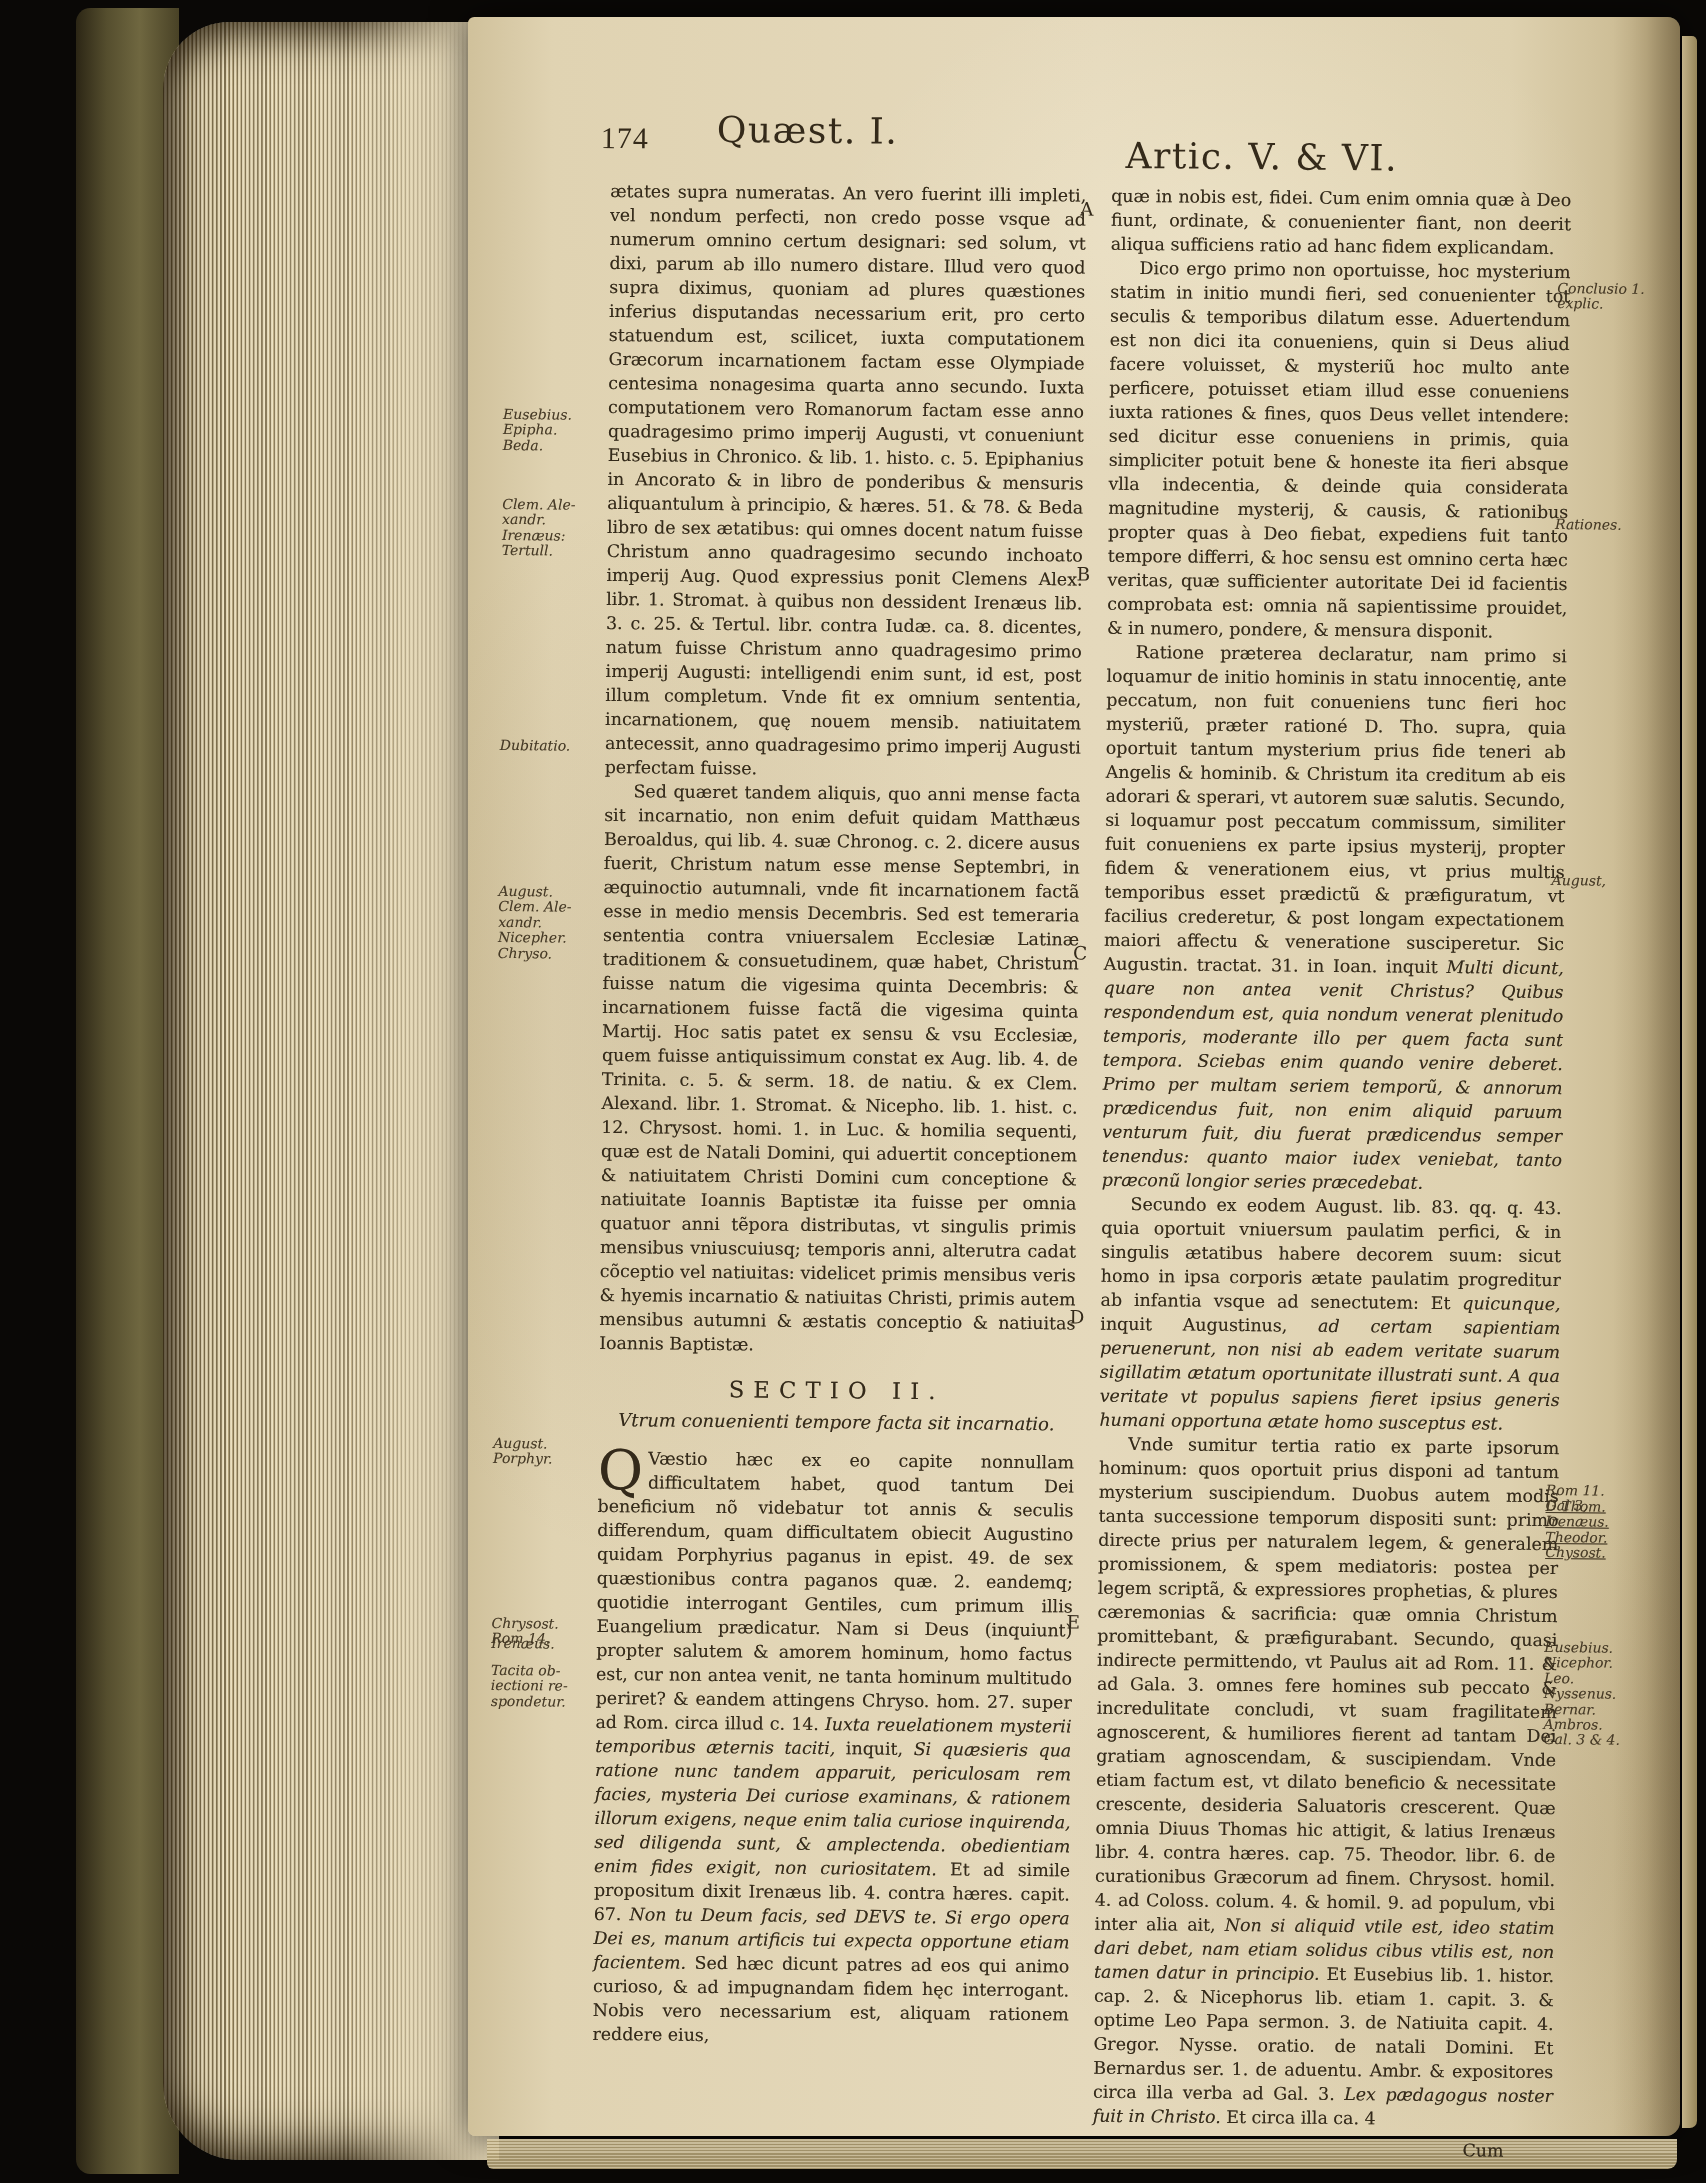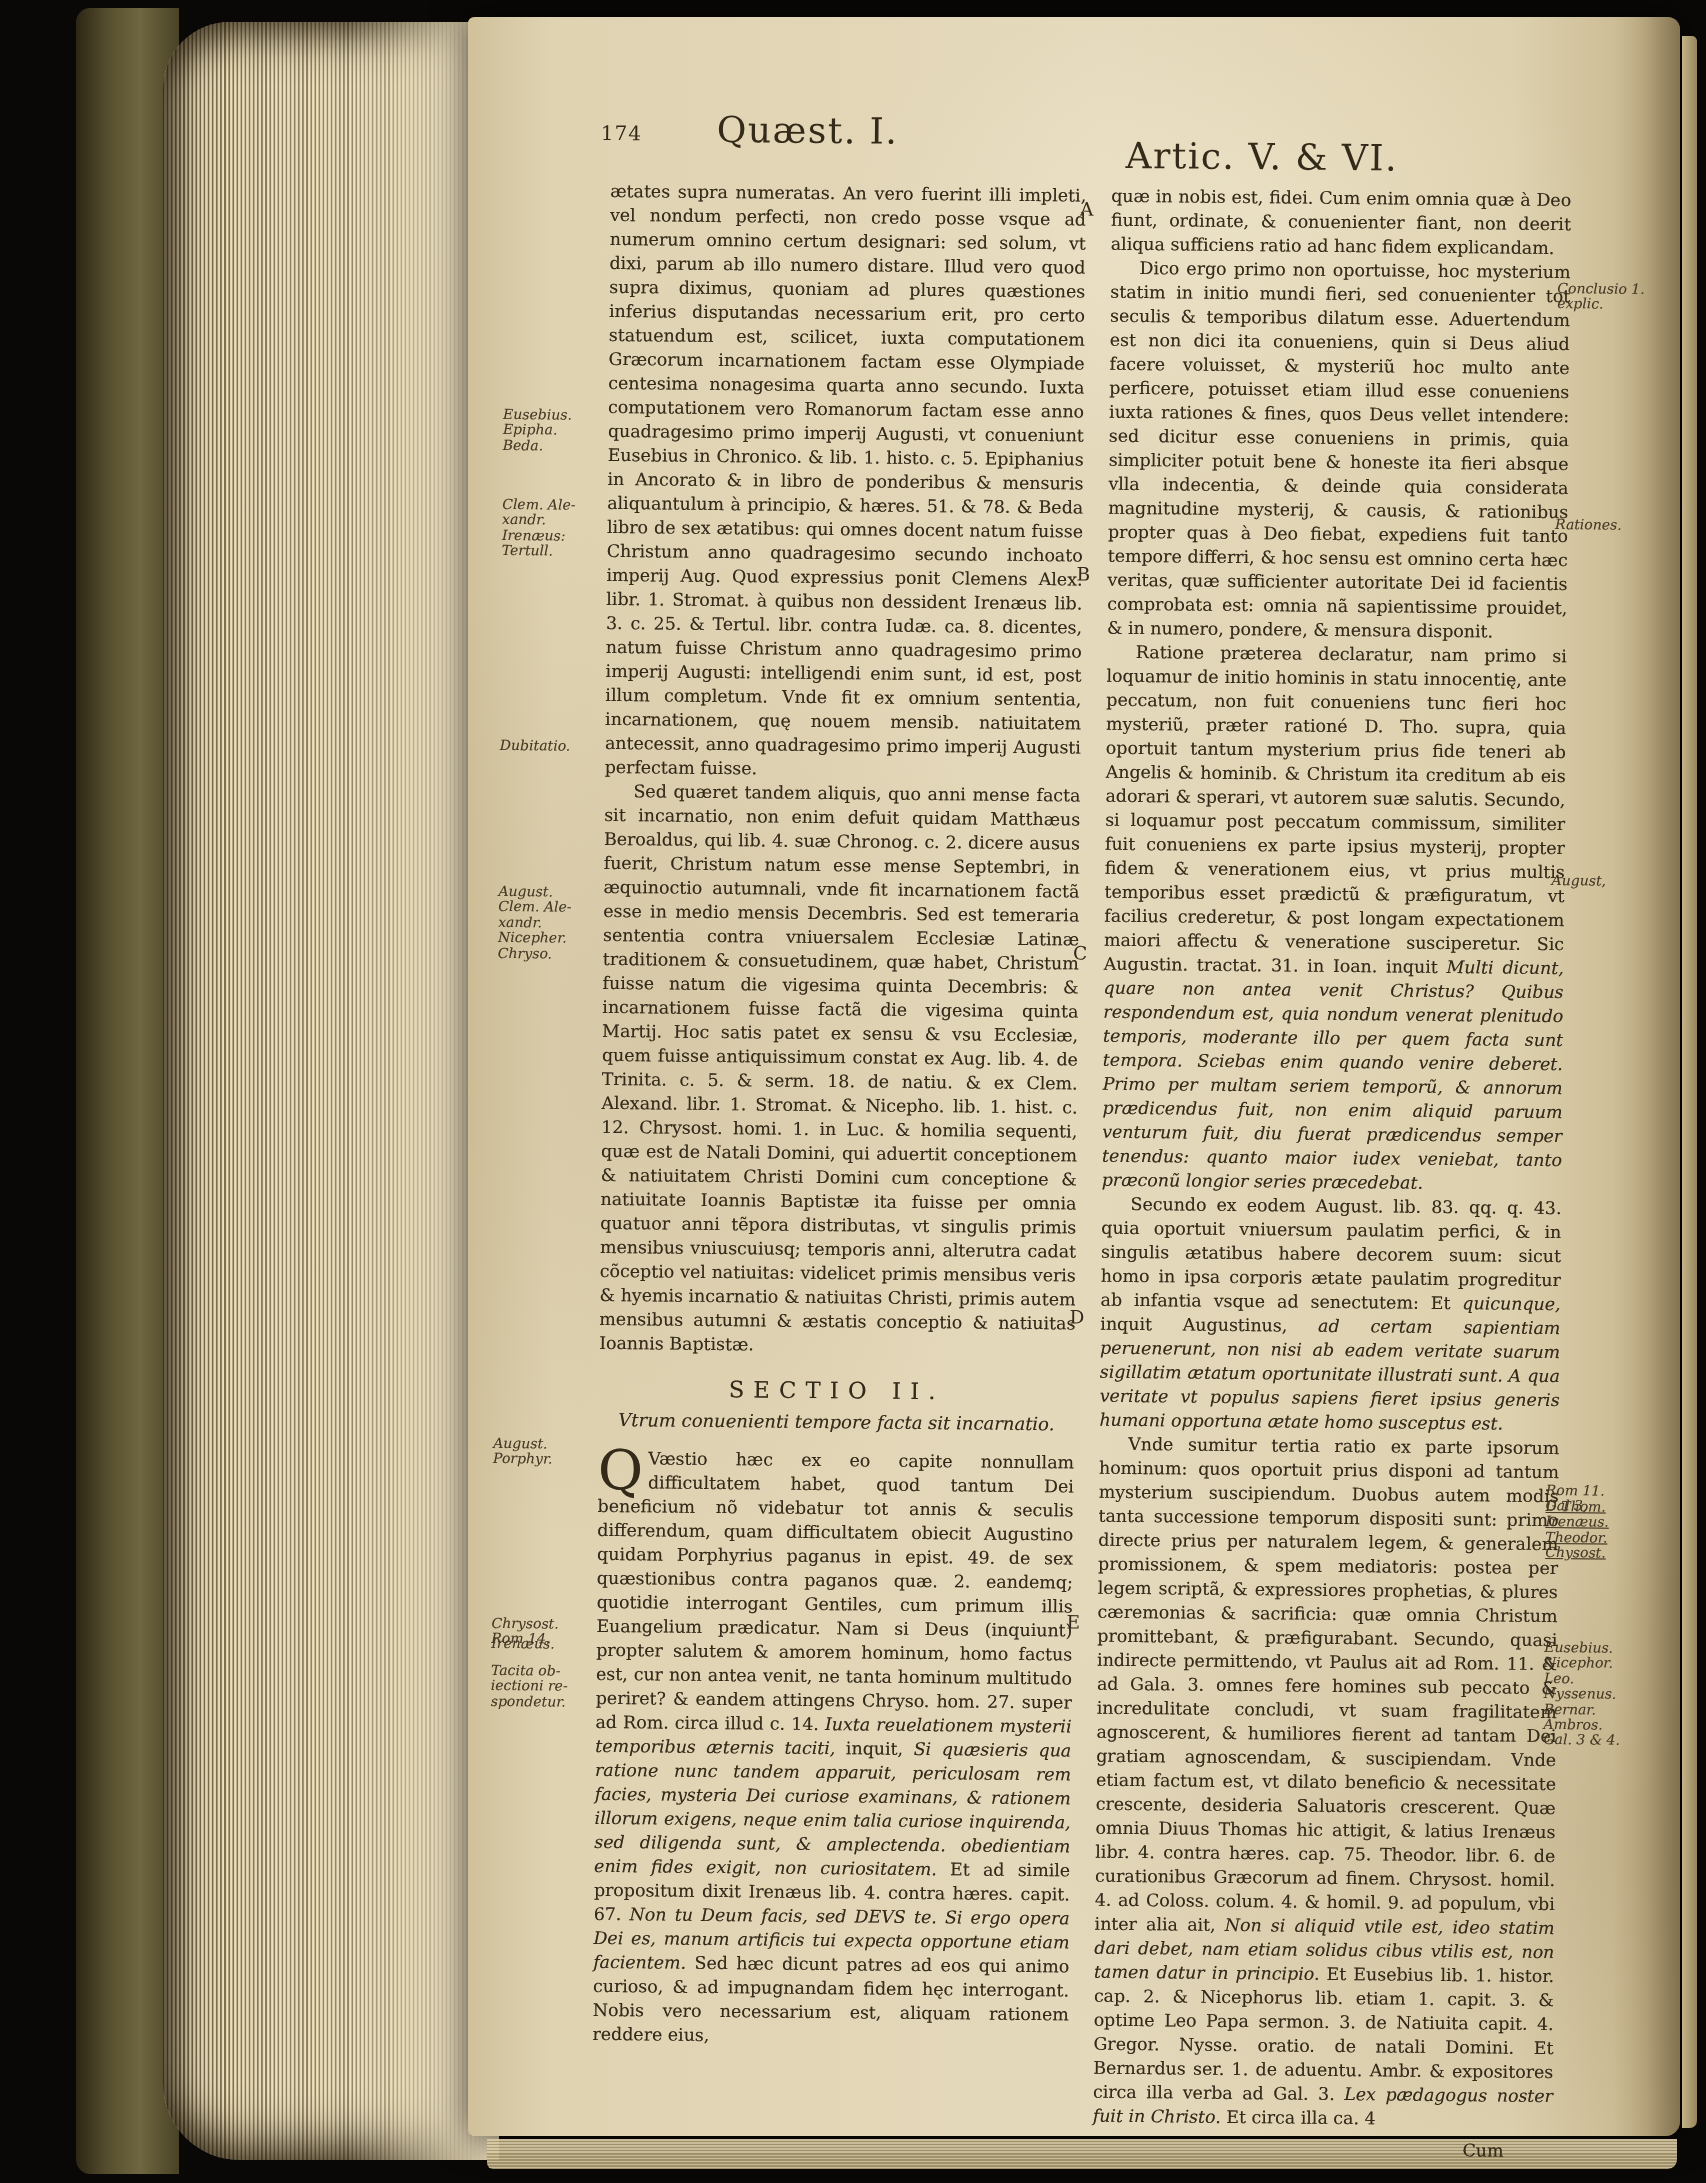--- a/index.html
+++ b/index.html
@@ -32,21 +32,21 @@
         border-radius:0 12.3px 14.4px 0;
         background:linear-gradient(90deg,transparent,rgba(97,76,40,.16) 50%,rgba(62,47,22,.40));}
   .under-right{position:absolute;left:1682px;top:36px;width:15.4px;height:2092px;
         background:linear-gradient(90deg,#c3b389,#97865a);border-radius:0 5.1px 7.2px 0;}
   .under-bottom{position:absolute;left:487px;top:2139px;width:1190px;height:30px;
         background:repeating-linear-gradient(180deg,#d9cba6 0 1.5px,#ae9d72 1.5px 3.1px);
         border-radius:0 0 9.2px 6.2px;opacity:.92;}
   
   .content{position:absolute;left:0;top:0;width:1707px;height:2183px;
         transform:rotate(.55deg);transform-origin:821px 113px;color:#342a1a;}
-  .folio{position:absolute;left:601px;top:123px;font-size:20px;letter-spacing:1px;}
+  .folio{position:absolute;left:601px;top:123px;font-size:30px;letter-spacing:1px;font-family:Liberation Serif, serif;}
   .runhead{position:absolute;font-size:36px;letter-spacing:1.5px;white-space:nowrap;}
   .rh-left{left:717px;top:110px;}
   .rh-right{left:1126px;top:132px;}
   .col{position:absolute;top:181px;font-size:17.4px;line-height:24px;text-align:justify;
        text-shadow:0 0 0.5px rgba(52,42,26,.45);}
   .col-left{left:611px;width:476px;}
   .col-right{left:1112px;width:460px;}
   .para{margin:0;}
   .para.ind{text-indent:29px;}
   .it{font-style:italic;}

